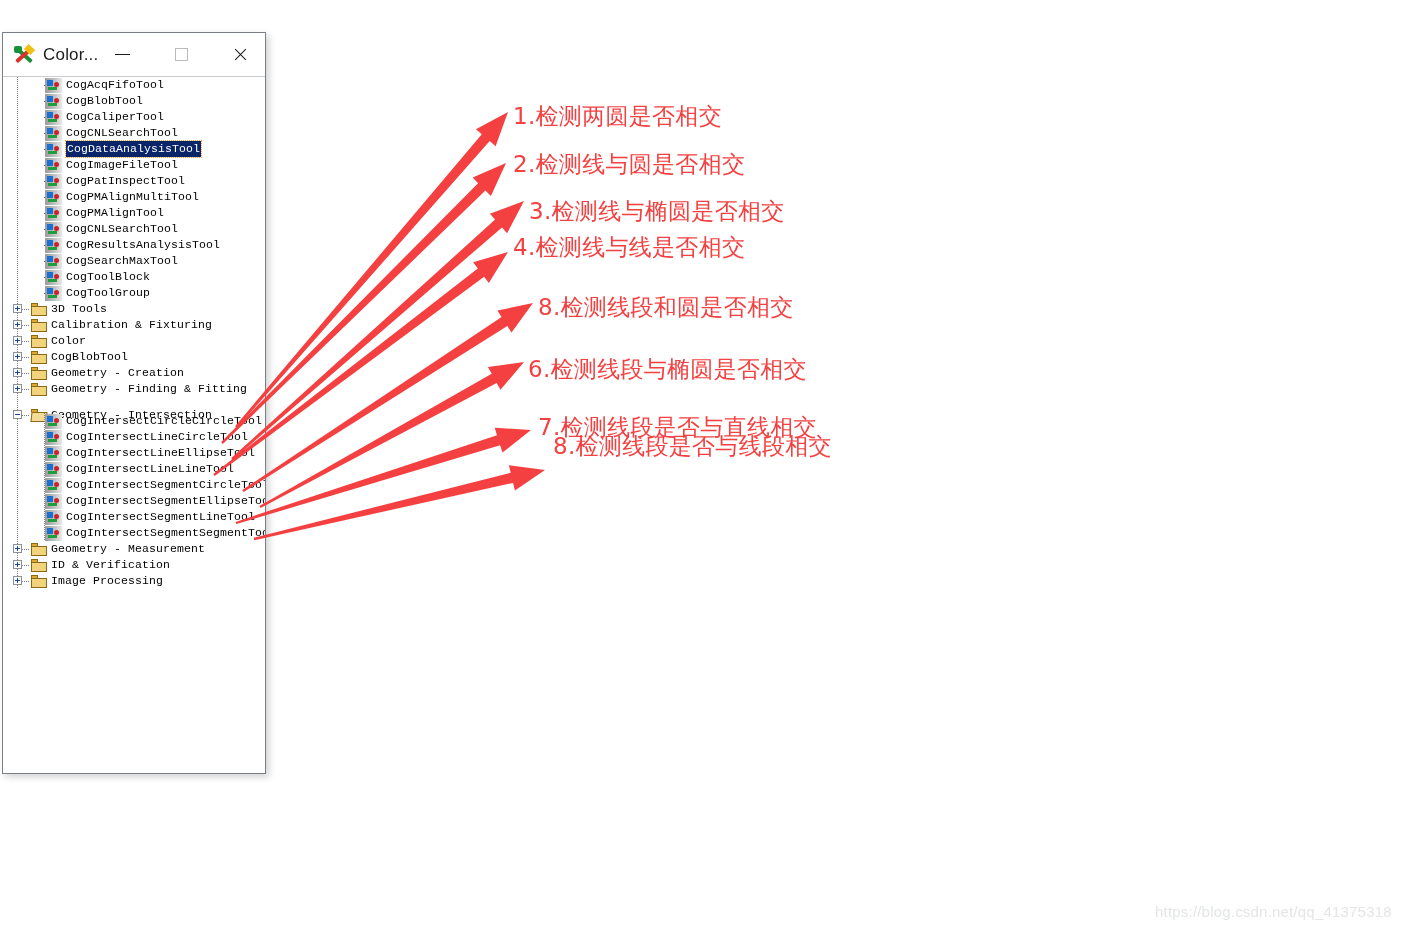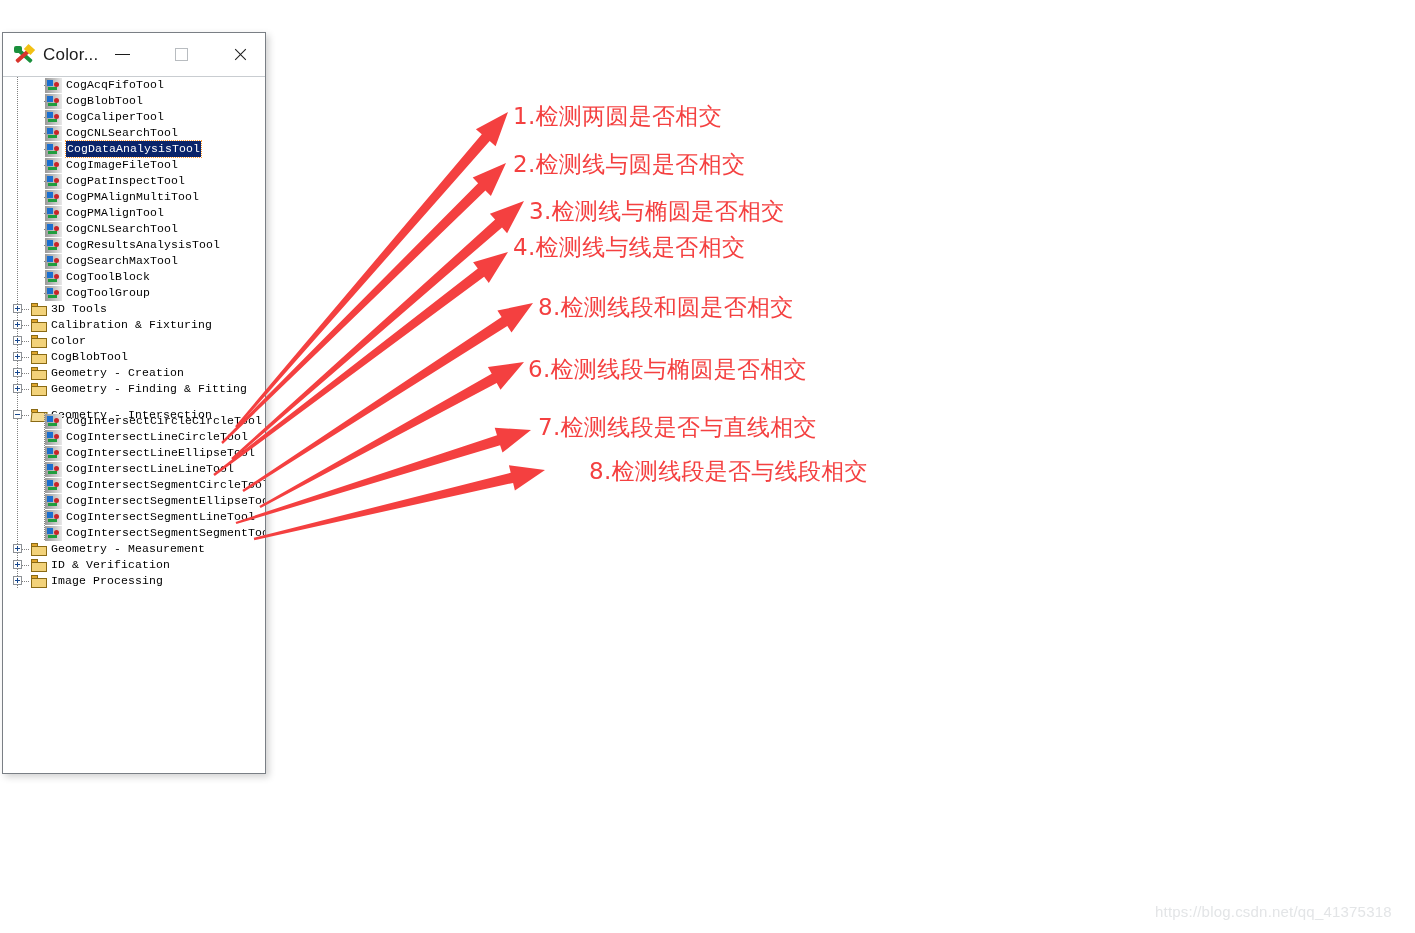--- a/index.html
+++ b/index.html
@@ -440,16 +440,16 @@
       <polygon points="236.4,524.1 500.1,445.2 502.5,452.6 531.0,430.0 494.7,427.8 497.0,435.3 235.6,521.9" fill="#f44040"></polygon>
       <polygon points="254.3,540.2 513.1,482.9 514.9,490.5 545.0,470.0 508.9,465.2 510.7,472.8 253.7,537.8" fill="#f44040"></polygon>
     </svg>
 <div class="ann" style="left: 513px; top: 101px; color: rgb(244, 64, 64);">1.检测两圆是否相交</div>
     <div class="ann" style="left: 513px; top: 149px; color: rgb(244, 64, 64);">2.检测线与圆是否相交</div>
     <div class="ann" style="left: 529px; top: 196px; color: rgb(244, 64, 64);">3.检测线与椭圆是否相交</div>
     <div class="ann" style="left: 513px; top: 232px; color: rgb(244, 64, 64);">4.检测线与线是否相交</div>
     <div class="ann" style="left: 538px; top: 292px; color: rgb(244, 64, 64);">8.检测线段和圆是否相交</div>
     <div class="ann" style="left: 528px; top: 354px; color: rgb(244, 64, 64);">6.检测线段与椭圆是否相交</div>
     <div class="ann" style="left: 538px; top: 412px; color: rgb(244, 64, 64);">7.检测线段是否与直线相交</div>
-    <div class="ann" style="left: 553px; top: 456px; color: rgb(244, 64, 64); margin-left: 36px;">8.检测线段是否与线段相交</div>
+    <div class="ann" style="left: 553px; top: 431px; color: rgb(244, 64, 64);">8.检测线段是否与线段相交</div>
   </div>
 
 <div id="watermark">https://blog.csdn.net/qq_41375318</div>
 
 </body></html>

